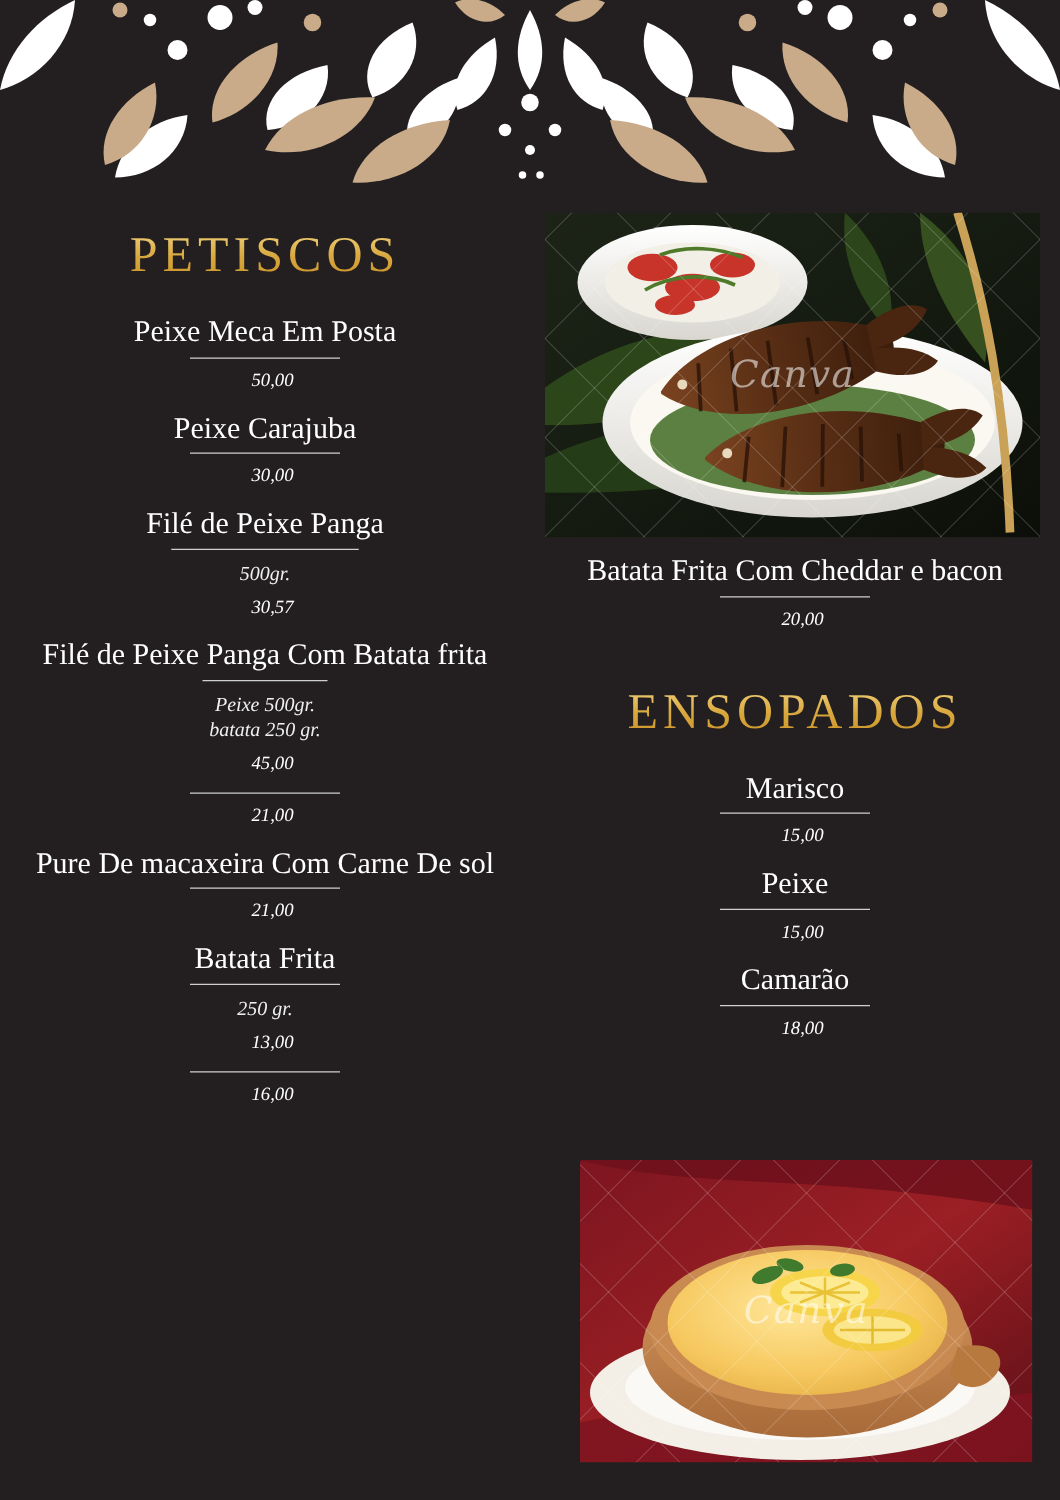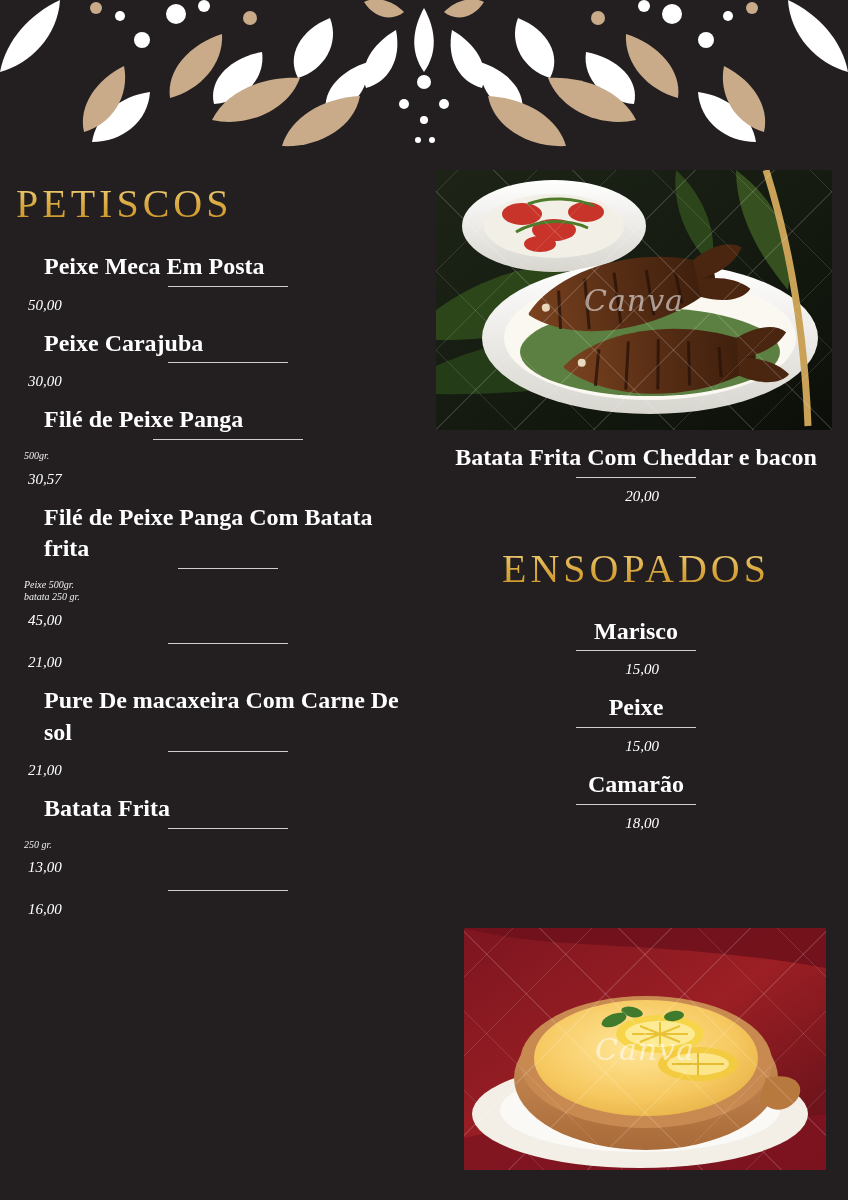--- a/index.html
+++ b/index.html
@@ -34,21 +34,21 @@
     left: 0;
     width: 848px;
     height: 1200px;
   }
 
   .col-left {
     position: absolute;
     left: 0;
     top: 170px;
     width: 424px;
-    padding-left: 16px;
+    text-align: center;
   }
   .col-right {
     position: absolute;
     left: 424px;
     top: 170px;
     width: 424px;
     text-align: center;
   }
 
   .section-title {
@@ -64,35 +64,35 @@
     font-weight: normal;
   }
 
   .item {
     margin: 0 0 6px 0;
   }
   .item-name {
     font-size: 24px;
     line-height: 1.32;
     color: #ffffff;
-    font-weight: bold;
+    font-weight: normal;
     display: block;
     padding: 0 28px;
   }
   .rule {
     width: 120px;
     height: 1px;
     background: #cfcfcf;
     margin: 3px auto 10px auto;
   }
   .rule.wide { width: 150px; }
   .rule.narrow { width: 100px; }
 
   .note {
-    font-size: 10px;
+    font-size: 16px;
     font-style: italic;
     line-height: 1.25;
     color: #f0f0f0;
     margin: 8px;
   }
   .price {
     font-size: 15px;
     color: #ffffff;
     margin: 0 0 14px 12px;
     font-style: italic;

